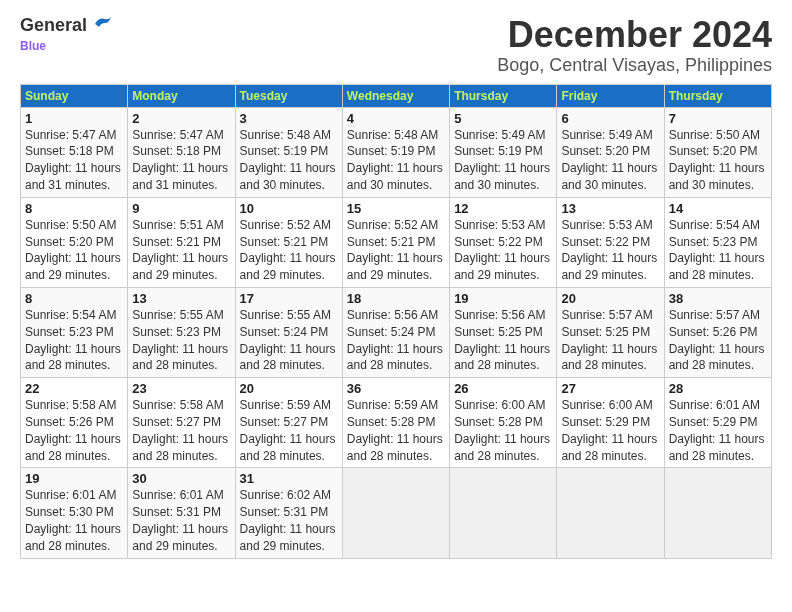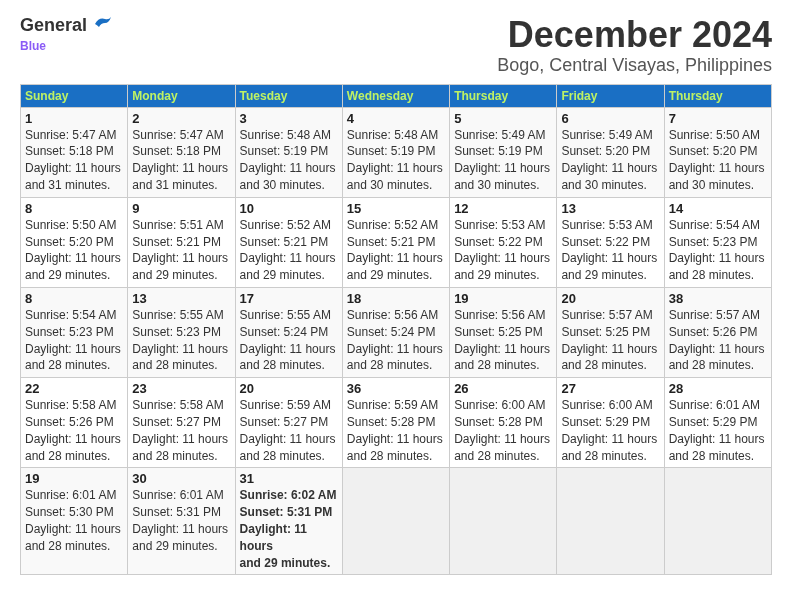--- a/index.html
+++ b/index.html
@@ -338,21 +338,21 @@
           </td>
           <td>
             <span class="day-number">30</span>
             <div class="day-info" style="white-space: pre-line;">Sunrise: 6:01 AM
 Sunset: 5:31 PM
 Daylight: 11 hours
 and 29 minutes.</div>
           </td>
           <td>
             <span class="day-number">31</span>
-            <div class="day-info" style="white-space: pre-line; font-weight: bold;">Sunrise: 6:02 AM
+            <div class="day-info" style="white-space: pre-line;">Sunrise: 6:02 AM
 Sunset: 5:31 PM
 Daylight: 11 hours
 and 29 minutes.</div>
           </td>
           <td class="empty-cell"></td>
           <td class="empty-cell"></td>
           <td class="empty-cell"></td>
           <td class="empty-cell"></td>
         </tr>
       </tbody>

